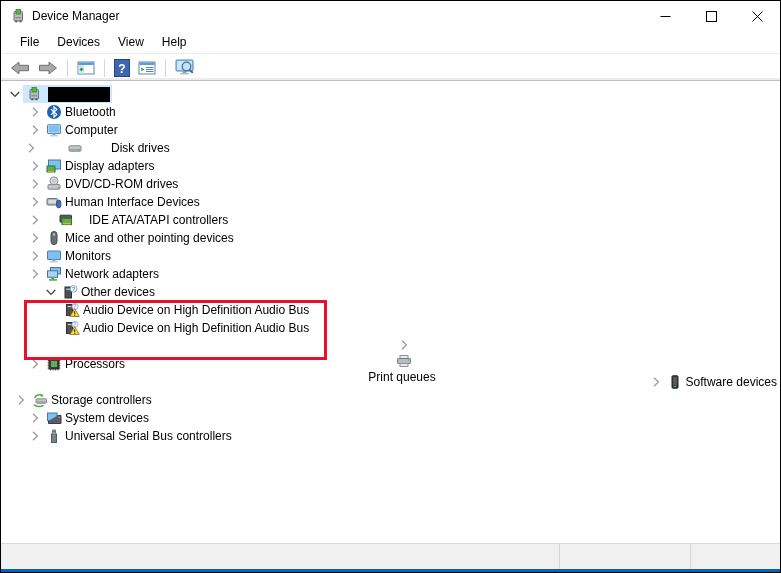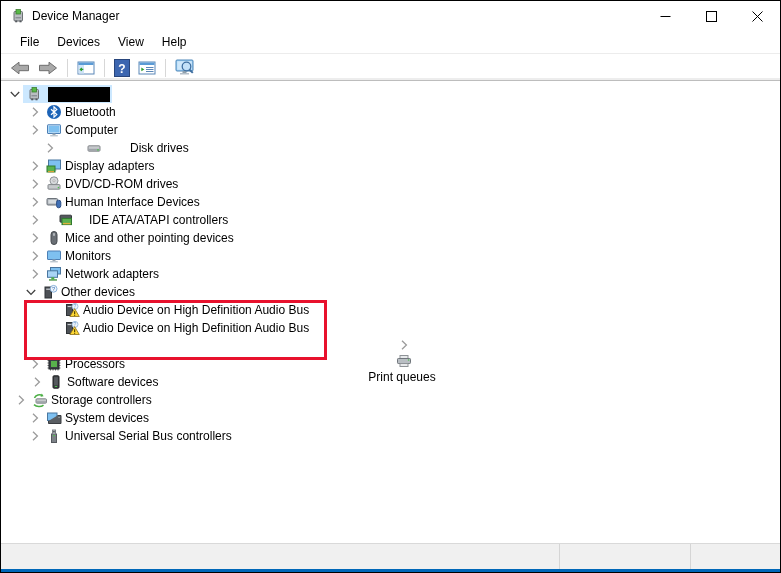--- a/index.html
+++ b/index.html
@@ -194,21 +194,21 @@
           <span class="dev-icon">
             <svg width="16" height="16" viewBox="0 0 16 16">
               <rect x="1.5" y="2.8" width="13" height="8.7" rx="0.5" fill="#cfe6fb" stroke="#4c7fb5"></rect>
               <rect x="2.6" y="3.9" width="10.8" height="6.5" fill="#7ec0f0"></rect>
               <rect x="6.5" y="11.5" width="3" height="1.6" fill="#9aa7b1"></rect>
               <rect x="4.2" y="13.1" width="7.6" height="1.3" fill="#b7c2cb"></rect>
             </svg>
           </span>
           <span class="lbl">Computer</span>
         </div>
-        <div class="row" style="padding-left: 41px; gap: 25px;">
+        <div class="row" style="padding-left: 22px; gap: 25px;">
           <span class="chev">
             <svg width="16" height="16" viewBox="0 0 16 16">
               <path d="M6 3.8 L10.4 8 L6 12.2" fill="none" stroke="#9b9b9b" stroke-width="1.3"></path>
             </svg>
           </span>
           <span class="dev-icon">
             <svg width="16" height="16" viewBox="0 0 16 16">
               <rect x="2" y="5.8" width="12" height="5.4" rx="1" fill="#c6c9cc" stroke="#83878b"></rect>
               <rect x="2.4" y="8.8" width="11.2" height="2" fill="#9ea3a8"></rect>
               <circle cx="12" cy="9.8" r="0.9" fill="#4fc24f"></circle>
@@ -316,21 +316,21 @@
           <span class="dev-icon">
             <svg width="16" height="16" viewBox="0 0 16 16">
               <rect x="4.5" y="1.5" width="10" height="6.5" fill="#7ec0f0" stroke="#49769f"></rect>
               <rect x="1.5" y="4.8" width="10" height="6.5" fill="#a9d4f5" stroke="#49769f"></rect>
               <rect x="5.3" y="11.3" width="3" height="2" fill="#4caf45"></rect>
               <rect x="3" y="13.3" width="8" height="1.3" fill="#3d8f38"></rect>
             </svg>
           </span>
           <span class="lbl">Network adapters</span>
         </div>
-        <div class="row" style="padding-left: 10px; margin-left: 12px;">
+        <div class="row" style="padding-left: 42px;">
           <span class="chev">
             <svg width="16" height="16" viewBox="0 0 16 16">
               <path d="M3.8 6 L8 10.4 L12.2 6" fill="none" stroke="#404040" stroke-width="1.3"></path>
             </svg>
           </span>
           <span class="dev-icon">
             <svg width="16" height="16" viewBox="0 0 16 16">
               <rect x="3" y="3" width="6.5" height="11" fill="#4d5156" stroke="#2f3337"></rect>
               <rect x="4.2" y="4.6" width="4" height="1.2" fill="#c9cdd1"></rect>
               <circle cx="11.6" cy="4.8" r="3.4" fill="#eef4fb" stroke="#6f9fd0" stroke-width="0.8"></circle>
@@ -395,21 +395,21 @@
             <svg width="16" height="16" viewBox="0 0 16 16">
               <g stroke="#707070" stroke-width="1">
                 <path d="M4.5 1.5 V3 M7 1.5 V3 M9.5 1.5 V3 M12 1.5 V3 M4.5 13 V14.5 M7 13 V14.5 M9.5 13 V14.5 M12 13 V14.5 M1.5 4.5 H3 M1.5 7 H3 M1.5 9.5 H3 M1.5 12 H3 M13 4.5 H14.5 M13 7 H14.5 M13 9.5 H14.5 M13 12 H14.5"></path>
               </g>
               <rect x="3" y="3" width="10" height="10" fill="#3a3f44" stroke="#24282c"></rect>
               <rect x="5" y="5" width="6" height="6" fill="#58b14c"></rect>
             </svg>
           </span>
           <span class="lbl">Processors</span>
         </div>
-        <div class="row" style="padding-left: 28px;">
+        <div class="row" style="padding-left: 28px; justify-content: flex-end;">
           <span class="chev">
             <svg width="16" height="16" viewBox="0 0 16 16">
               <path d="M6 3.8 L10.4 8 L6 12.2" fill="none" stroke="#9b9b9b" stroke-width="1.3"></path>
             </svg>
           </span>
           <span class="dev-icon">
             <svg width="16" height="16" viewBox="0 0 16 16">
               <rect x="5" y="1.8" width="6" height="12.4" rx="1" fill="#3c4043" stroke="#202124"></rect>
               <rect x="6.1" y="3.2" width="3.8" height="8" fill="#55595e"></rect>
               <rect x="6.9" y="12" width="2.2" height="1" fill="#4fc24f"></rect>

